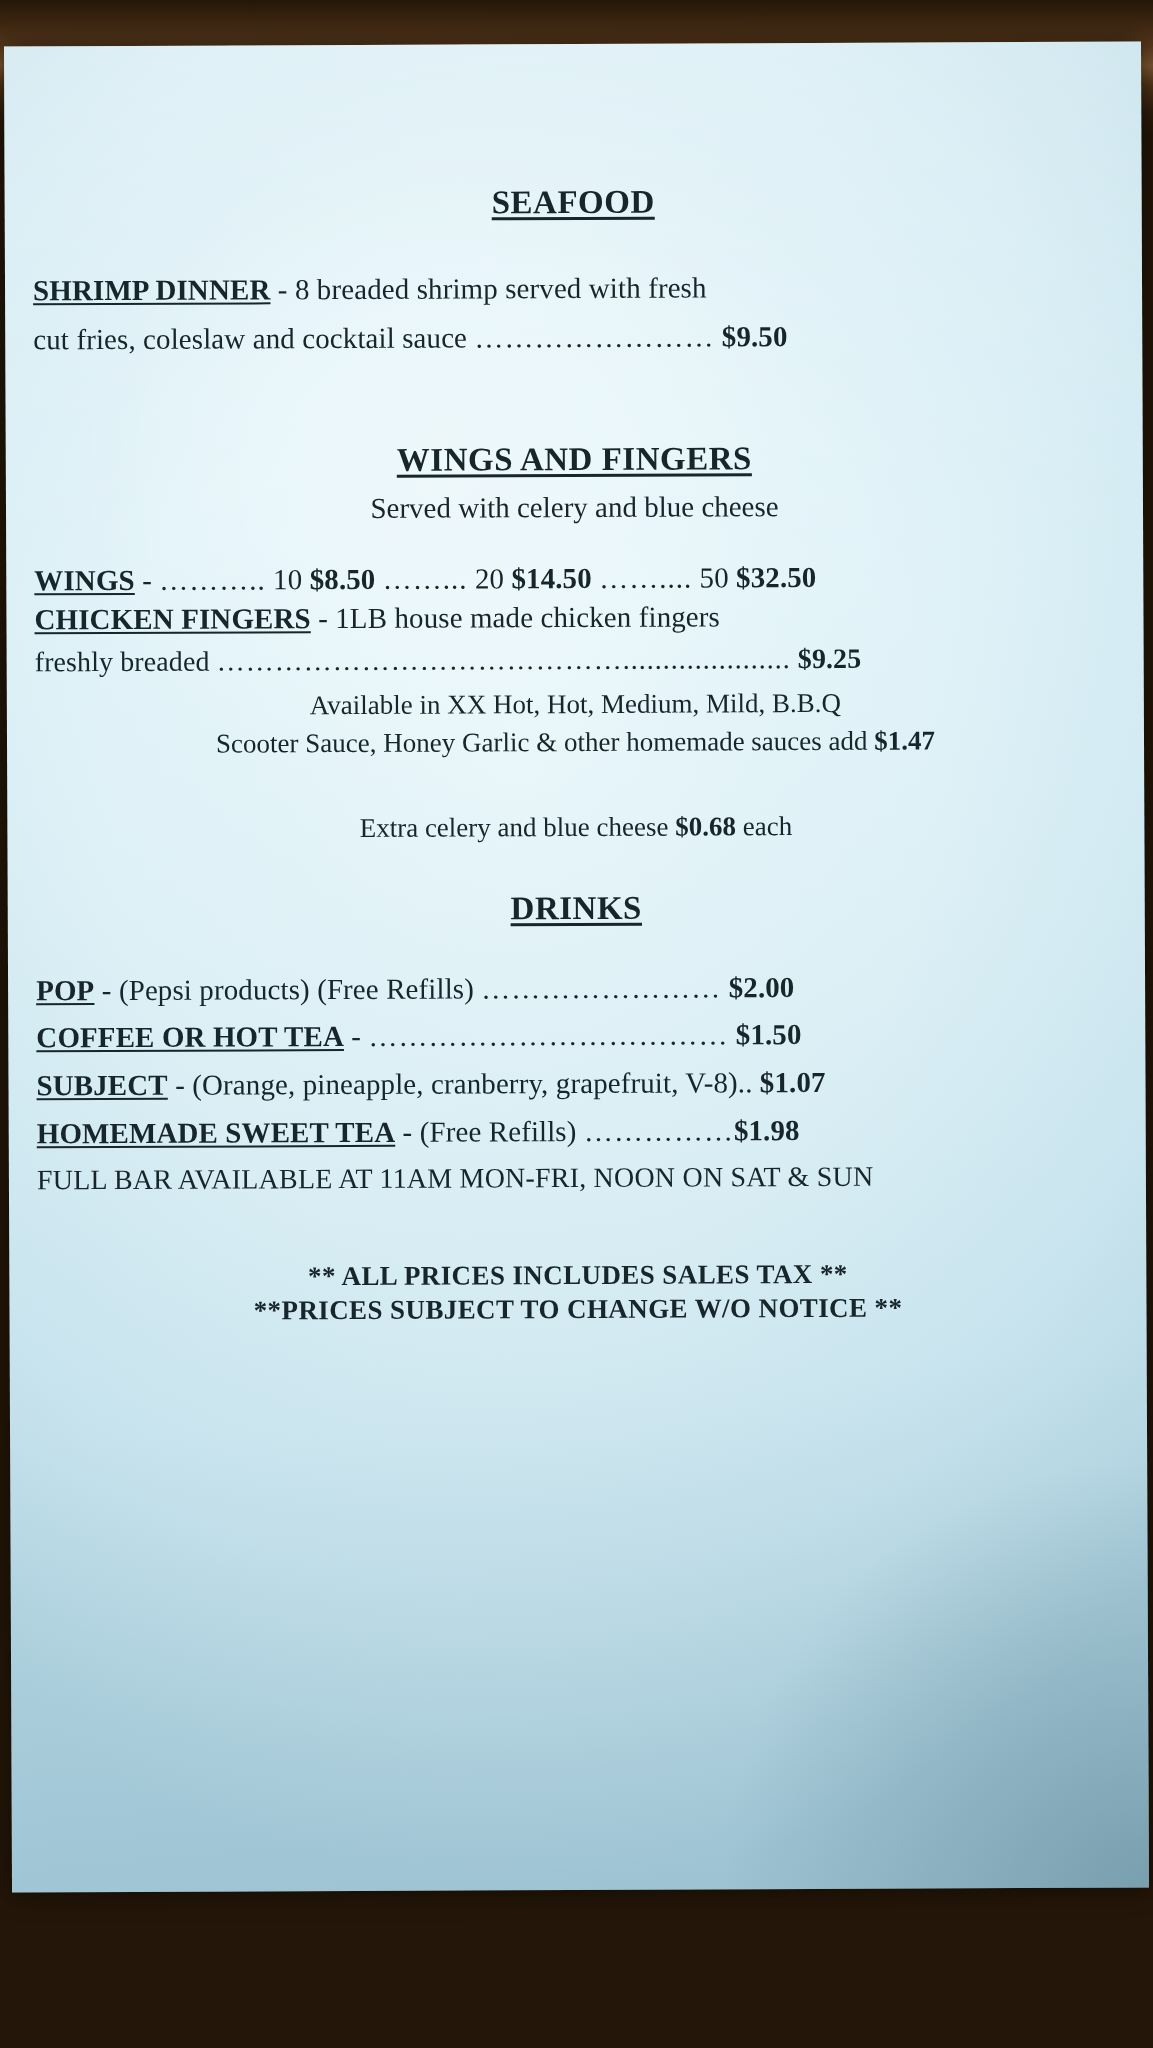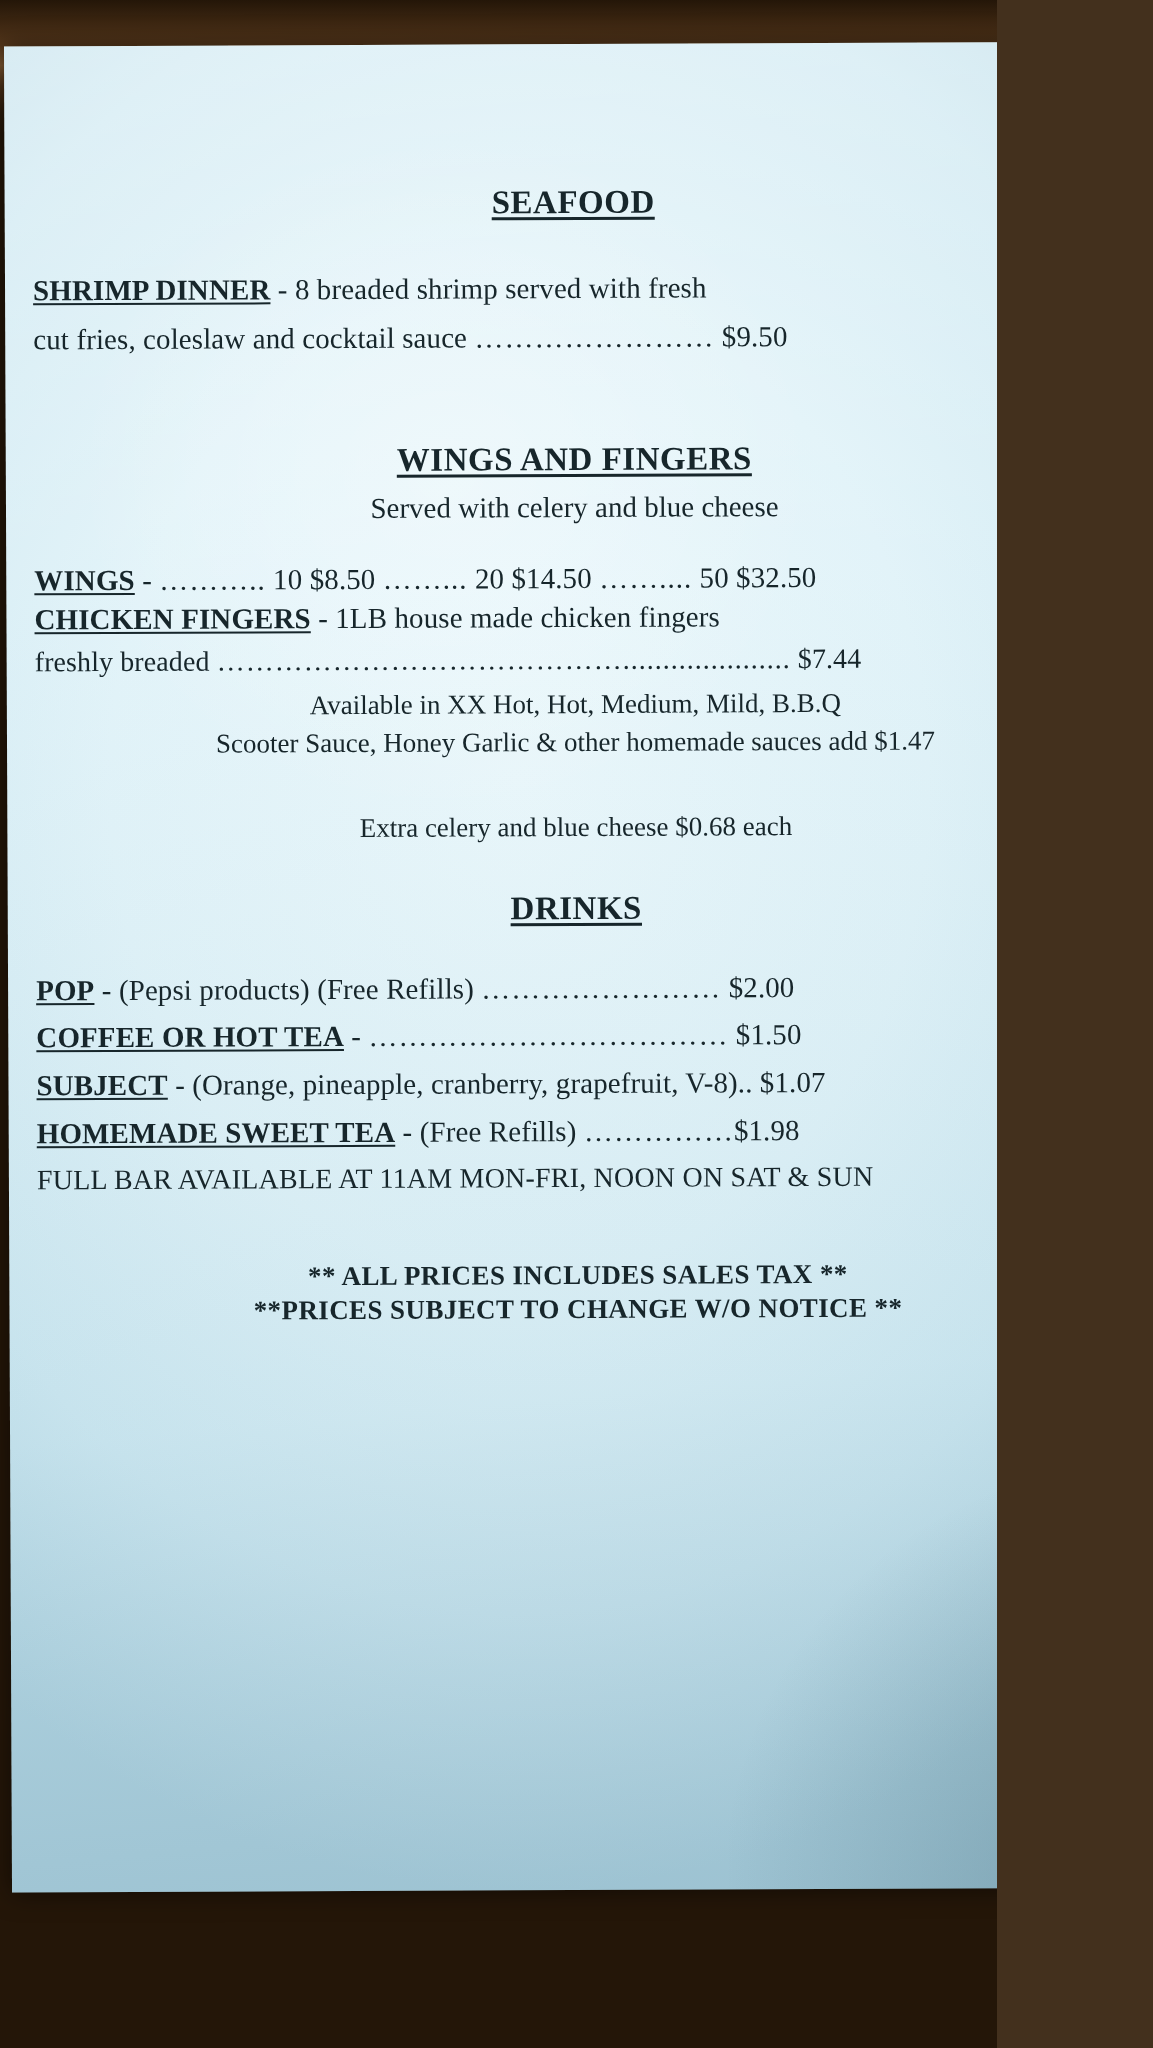--- a/index.html
+++ b/index.html
@@ -8,21 +8,21 @@
   }
   body {
     width: 1153px;
     height: 2048px;
     background: #43301d;
     font-family: "Liberation Serif", serif;
     overflow: hidden;
   }
   .photo {
     position: relative;
-    width: 997px;
+    width: 1153px;
     height: 2048px;
     background: linear-gradient(180deg,
         #2b1c0e 0px,
         #4a3118 18px,
         #7a5430 36px,
         #6a4726 48px,
         #3a2512 60px,
         #2a1a0c 70px);
     background-color: #5a3a1e;
     overflow: hidden;
@@ -79,21 +79,21 @@
     text-decoration: underline;
     text-underline-offset: 4px;
     letter-spacing: 0.5px;
   }
   .item-name {
     font-weight: bold;
     text-decoration: underline;
     text-underline-offset: 3px;
   }
   .price {
-    font-weight: normal;
+    font-weight: bold;
     text-align: right;
   }
   .dots {
     letter-spacing: 1px;
   }
   .small {
     font-size: 27px;
   }
   .caps {
     font-size: 28px;
@@ -149,21 +149,21 @@
       <div class="ctr" style="top:447px; font-size:29px;">Served with celery and blue cheese</div>
 
       <div class="line" style="left:28px; top:518px;">
         <span class="item-name">WINGS</span><span> </span><span>-</span><span> </span><span class="dots">………..</span><span> </span><span>10</span><span> </span><span class="price">$8.50</span><span> </span><span class="dots">……...</span><span> </span><span>20</span><span> </span><span class="price">$14.50</span><span> </span><span class="dots">……....</span><span> </span><span>50</span><span> </span><span class="price">$32.50</span>
       </div>
 
       <div class="line" style="left:28px; top:557px;">
         <span class="item-name">CHICKEN FINGERS</span><span> </span><span>- 1LB house made chicken fingers</span>
       </div>
       <div class="line" style="left:28px; top:600px; font-size:28px;">
-        <span>freshly breaded</span><span> </span><span class="dots">…………………………………….....................</span><span>  </span><span class="price">$7.44</span>
+        <span>freshly breaded</span><span> </span><span class="dots">…………………………………….....................</span><span>  </span><span class="price">$9.25</span>
       </div>
 
       <div class="ctr small" style="top:645px;">Available in XX Hot, Hot, Medium, Mild, B.B.Q</div>
       <div class="ctr small" style="top:683px;">
         <span>Scooter Sauce, Honey Garlic &amp; other homemade sauces add</span><span> </span><span class="price">$1.47</span>
       </div>
 
       <div class="ctr small" style="top:768px;">
         <span>Extra celery and blue cheese</span><span> </span><span class="price">$0.68</span><span> </span><span>each</span>
       </div>

